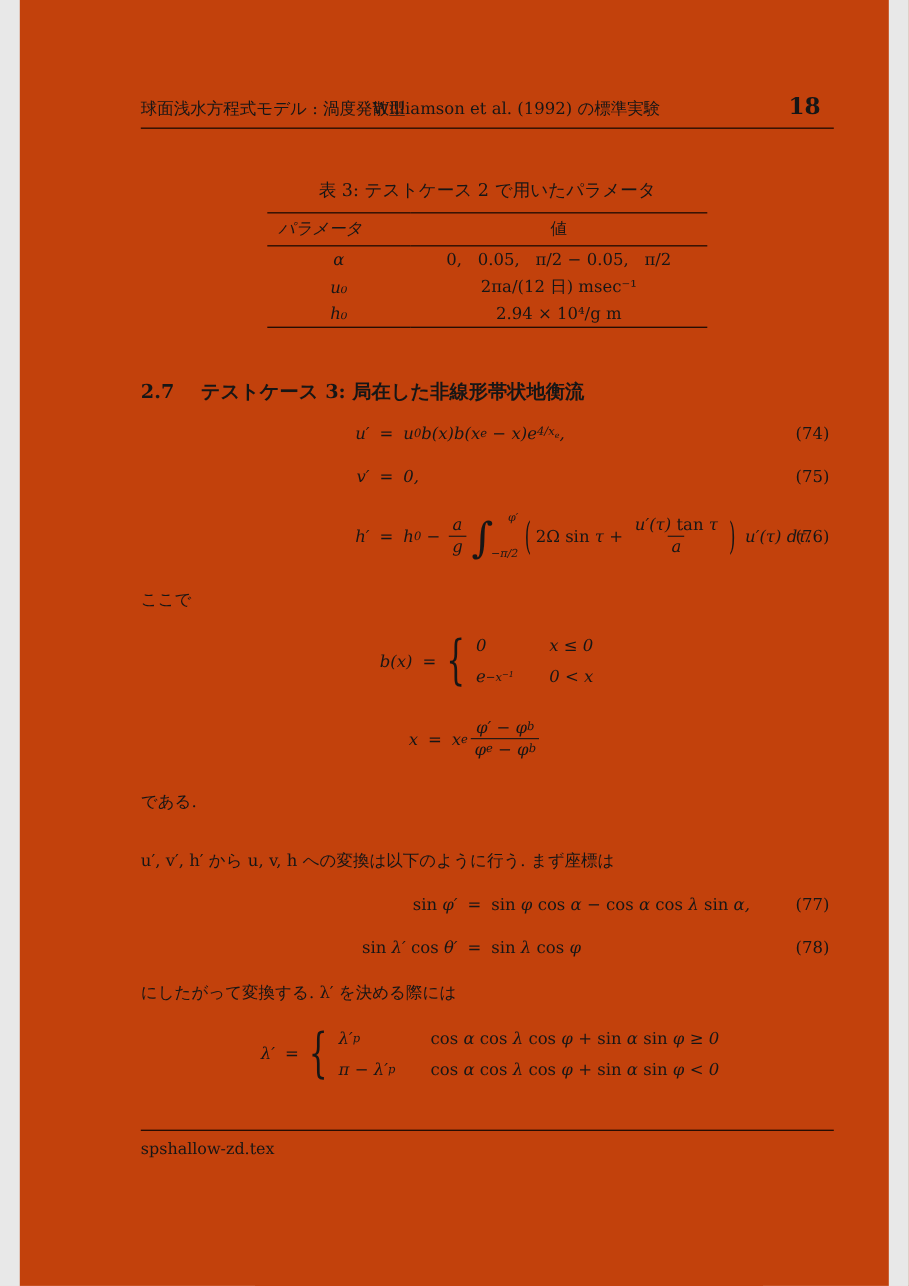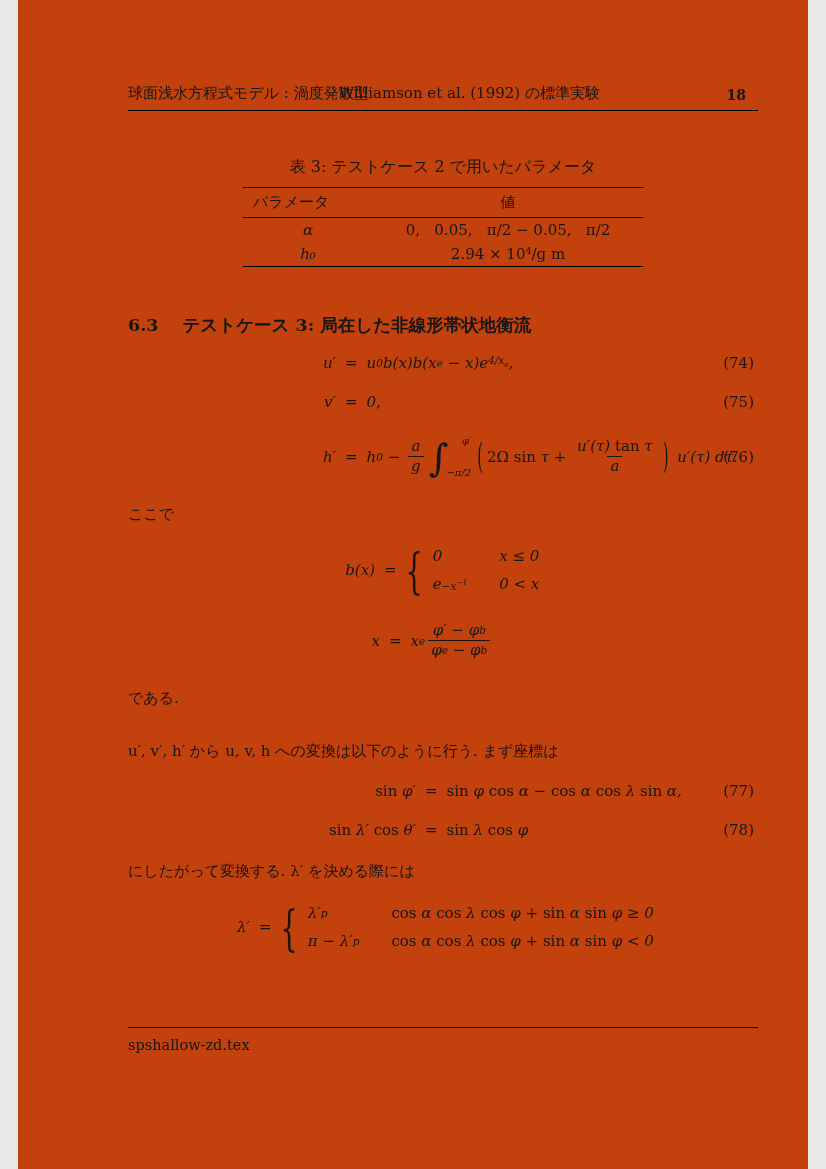--- a/index.html
+++ b/index.html
@@ -5,30 +5,30 @@
   html,body{margin:0;padding:0;background:#e8e8e8;}
   .page{position:relative;width:790px;height:1169px;background:#c2410c;margin:0 auto;
         font-family:"DejaVu Serif","Liberation Serif",serif;color:#161616;overflow:hidden;}
   .flow{position:absolute;left:110px;top:84px;width:630px;font-size:15px;}
 
   
   .header{display:flex;justify-content:space-between;align-items:flex-end;
           border-bottom:1px solid #000;padding-bottom:7px;font-size:15px;}
   .htitle{white-space:nowrap;}
   .hoverlap{display:inline-block;margin-left:-30px;}
-  .hpage{font-weight:bold;font-size:14px;padding-right:12px;}
+  .hpage{font-weight:bold;font-size:21px;padding-right:12px;}
 
   
   .tableblock{margin-top:46px;text-align:center;}
   .tcaption{font-size:16px;}
   table.ptable{margin:9px auto 0;border-collapse:collapse;font-size:15px;}
   .ptable th{font-weight:normal;border-top:1px solid #000;border-bottom:1px solid #000;padding:5px 10px;}
   .ptable td{padding:3px 10px;}
   .ptable tr.last td{border-bottom:1px solid #000;}
-  .col-param{text-align:left;min-width:110px;}
+  .col-param{text-align:left;min-width:110px;font-style:italic;}
   .col-value{text-align:center;min-width:250px;}
   .cell-param{text-align:center;}
   .cell-value{text-align:center;white-space:pre;}
 
   
   .section{margin-top:46px;font-weight:bold;font-size:17.5px;}
   .secnum{margin-right:24px;}
 
   
   p.body{margin:26px 0 0;line-height:27px;text-align:justify;}
@@ -95,30 +95,34 @@
           <tr>
             <th class="col-param">パラメータ</th>
             <th class="col-value">値</th>
           </tr>
         </thead>
         <tbody>
           <tr>
             <td class="cell-param mi">α</td>
             <td class="cell-value">0,   0.05,   π/2 − 0.05,   π/2</td>
           </tr>
+          <tr>
+            <td class="cell-param mi">u₀</td>
+            <td class="cell-value">2πa/(12 日) msec⁻¹</td>
+          </tr>
           <tr class="last">
             <td class="cell-param mi">h₀</td>
             <td class="cell-value">2.94 × 10⁴/g m</td>
           </tr>
         </tbody>
       </table>
     </div>
 
     <div class="section">
-      <span class="secnum">6.3</span><span>テストケース 3: 局在した非線形帯状地衡流</span>
+      <span class="secnum">2.7</span><span>テストケース 3: 局在した非線形帯状地衡流</span>
     </div>
 
 
     <div class="eqgroup">
       <div class="eqrow g1">
         <span class="lhs"><span class="mi">u′</span></span>
         <span class="rel">=</span>
         <span class="rhs"><span class="mi">u</span><sub class="msub"><span class="mi">0</span></sub><span class="mi">b(x)b(x</span><sub class="msub"><span class="mi">e</span></sub><span class="mi"> − x)e</span><sup class="msup"><span class="mi">4/x</span><sub class="msub"><span class="mi">e</span></sub></sup><span class="mi">,</span></span>
         <span class="eqnum">(74)</span>
       </div>

